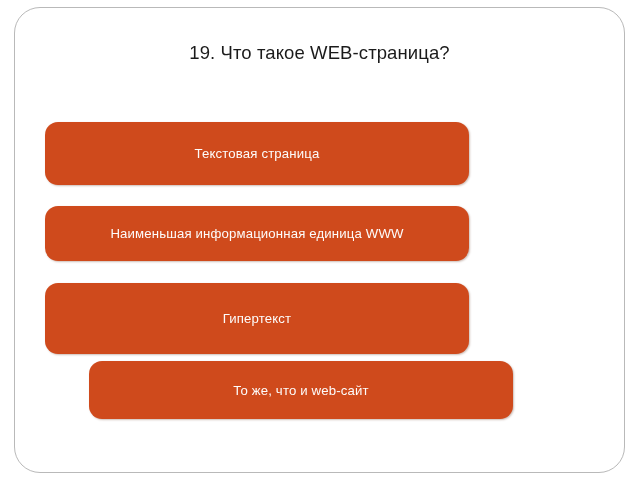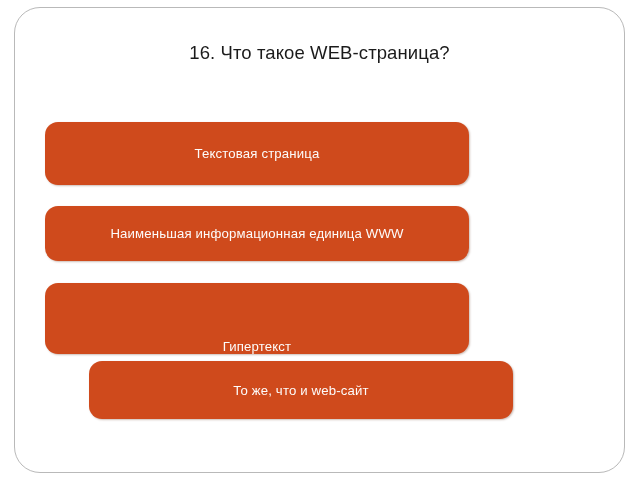--- a/index.html
+++ b/index.html
@@ -66,29 +66,29 @@
     font-size: 13.2px;
     color: #fdfcfb;
     text-align: center;
     letter-spacing: 0.15px;
     white-space: nowrap;
     padding: 0 10px;
   }
 
   .answer-1 { top: 98px;  height: 63px; }
   .answer-2 { top: 182px; height: 55px; justify-content: center; }
-  .answer-3 { top: 259px; height: 71px; align-items: flex-end; }
+  .answer-3 { top: 259px; height: 71px; }
   .answer-4 { top: 337px; height: 58px; margin-left: 44px; }
 </style>
 </head>
 <body>
 
 <div class="slide">
 
-  <div class="slide-title">16. Что такое WEB-страница?</div>
+  <div class="slide-title">19. Что такое WEB-страница?</div>
 
   <div class="answers">
 
     <div class="answer-btn answer-1">
       <span class="answer-label">Текстовая страница</span>
     </div>
 
     <div class="answer-btn answer-2">
       <span class="answer-label">Наименьшая информационная единица WWW</span>
     </div>

